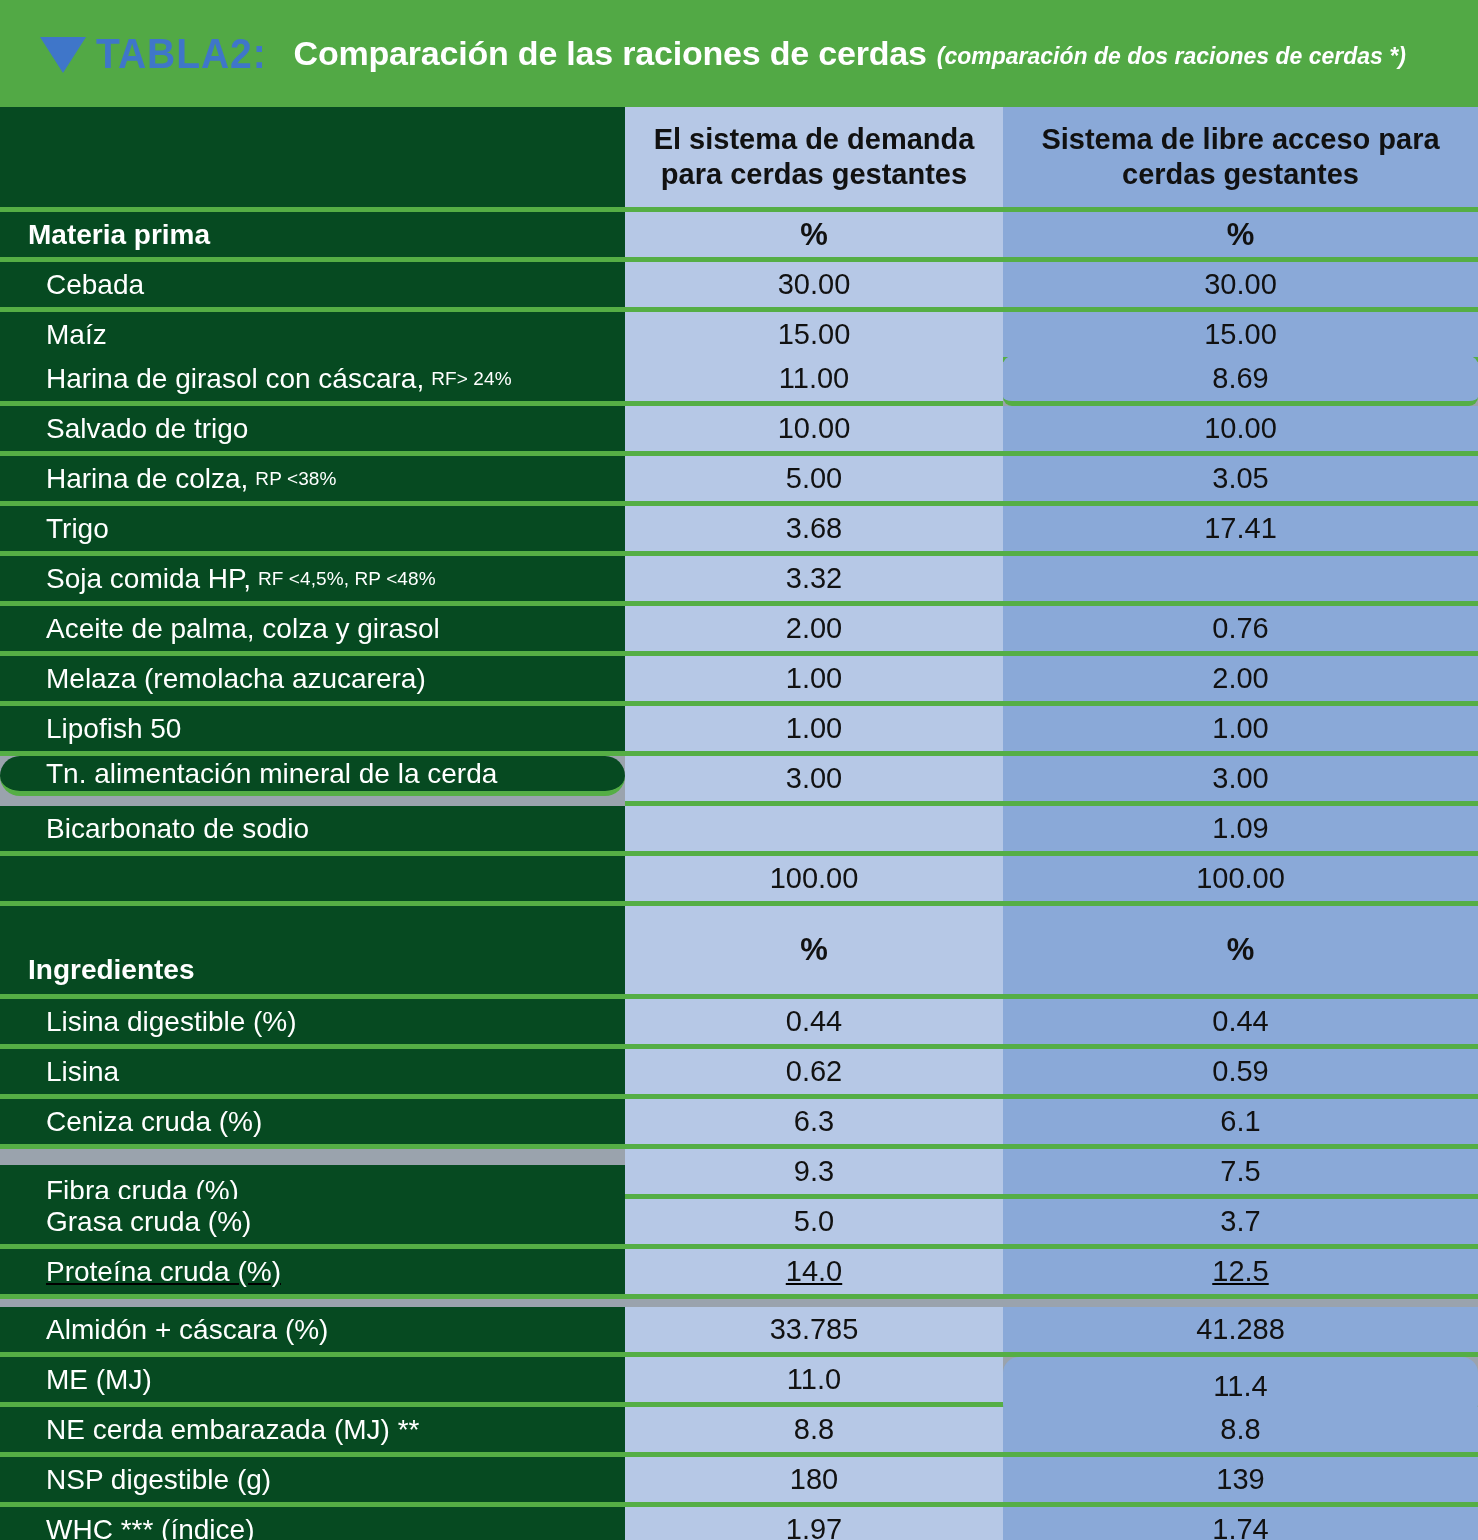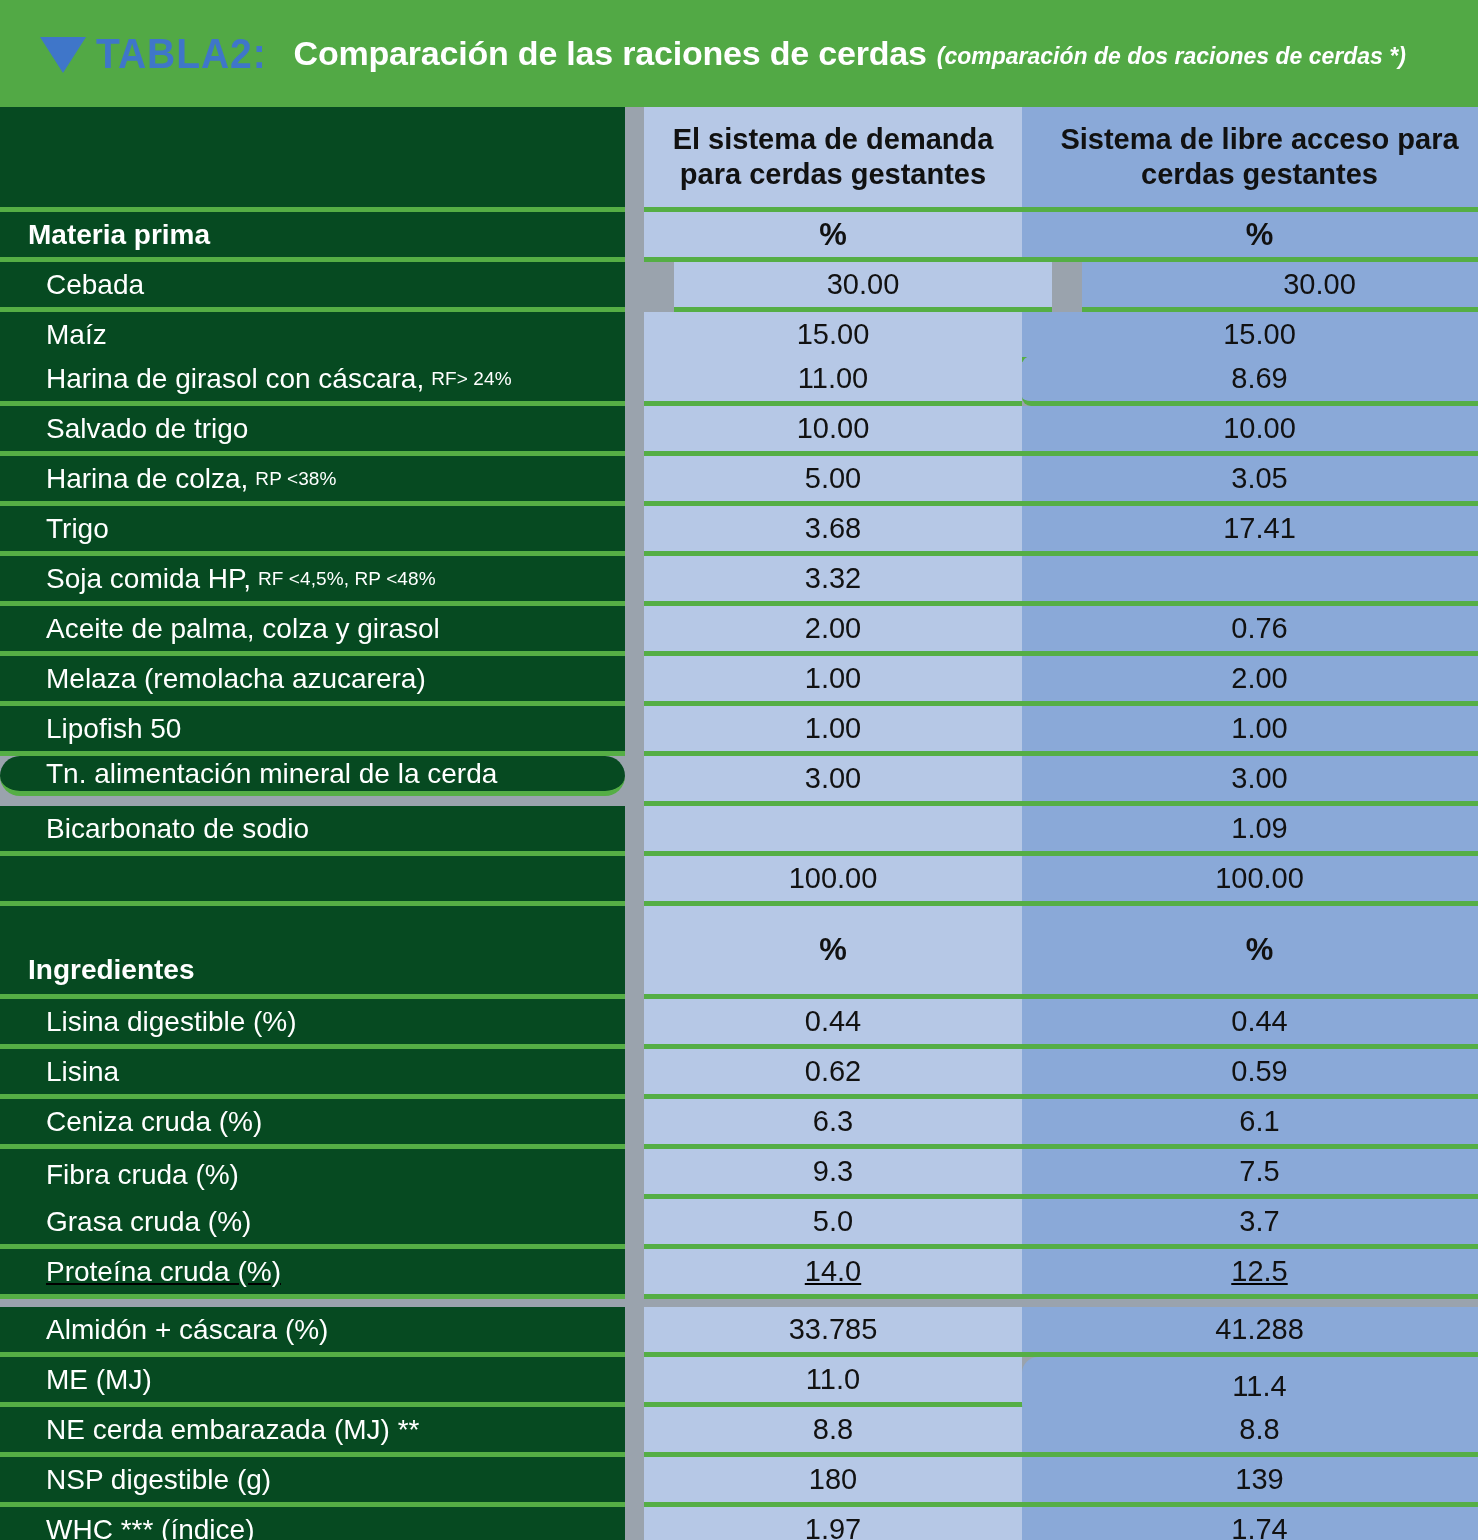--- a/index.html
+++ b/index.html
@@ -105,21 +105,21 @@
     flex: 0 0 378px;
     width: 378px;
     box-sizing: border-box;
     display: flex;
     align-items: center;
     justify-content: center;
     color: #111111;
     font-size: 29px;
     border-bottom: 5px solid #55ae45;
   }
-  .cell-a { background: #b6c8e6; margin-left: 19px; }
+  .cell-a { background: #b6c8e6; }
   .cell-b { flex: 0 0 475px; width: 475px; background: #8aa9d8; }
   .cell-a.hdr, .cell-b.hdr { font-weight: bold; font-size: 31px; }
 
   
   .row.colhead .cell-label {
     background: #064a21;
     border-bottom: 5px solid #55ae45;
   }
   .row.colhead .cell-a,
   .row.colhead .cell-b {
@@ -157,21 +157,21 @@
       <div class="row colhead" style="height: 105px;">
         <div class="cell-label blank" style="height: 105px;"></div>
         <div class="cell-a" style="height: 105px;">El sistema de demanda para cerdas gestantes</div>
         <div class="cell-b" style="height: 105px;">Sistema de libre acceso para cerdas gestantes</div>
       </div>
       <div class="row" style="height: 50px;">
         <div class="cell-label section" style="height: 50px;">Materia prima</div>
         <div class="cell-a hdr" style="height: 50px;">%</div>
         <div class="cell-b hdr" style="height: 50px;">%</div>
       </div>
-      <div class="row" style="height: 50px; gap: 30px;">
+      <div class="row" style="height: 50px;">
         <div class="cell-label" style="height: 50px;">
           <span class="lbl-main">Cebada</span>
         </div>
         <div class="cell-a" style="height: 50px;">30.00</div>
         <div class="cell-b" style="height: 50px;">30.00</div>
       </div>
       <div class="row" style="height: 44px;">
         <div class="cell-label" style="height: 50px;">
           <span class="lbl-main">Maíz</span>
         </div>
@@ -276,21 +276,21 @@
         <div class="cell-b" style="height: 50px;">0.59</div>
       </div>
       <div class="row" style="height: 50px;">
         <div class="cell-label" style="height: 50px;">
           <span class="lbl-main">Ceniza cruda (%)</span>
         </div>
         <div class="cell-a" style="height: 50px;">6.3</div>
         <div class="cell-b" style="height: 50px;">6.1</div>
       </div>
       <div class="row" style="height: 50px;">
-        <div class="cell-label" style="height: 56px;">
+        <div class="cell-label" style="height: 56px; margin-top: 16px;">
           <span class="lbl-main">Fibra cruda (%)</span>
         </div>
         <div class="cell-a" style="height: 50px;">9.3</div>
         <div class="cell-b" style="height: 50px;">7.5</div>
       </div>
       <div class="row" style="height: 50px;">
         <div class="cell-label" style="height: 50px;">
           <span class="lbl-main">Grasa cruda (%)</span>
         </div>
         <div class="cell-a" style="height: 50px;">5.0</div>

